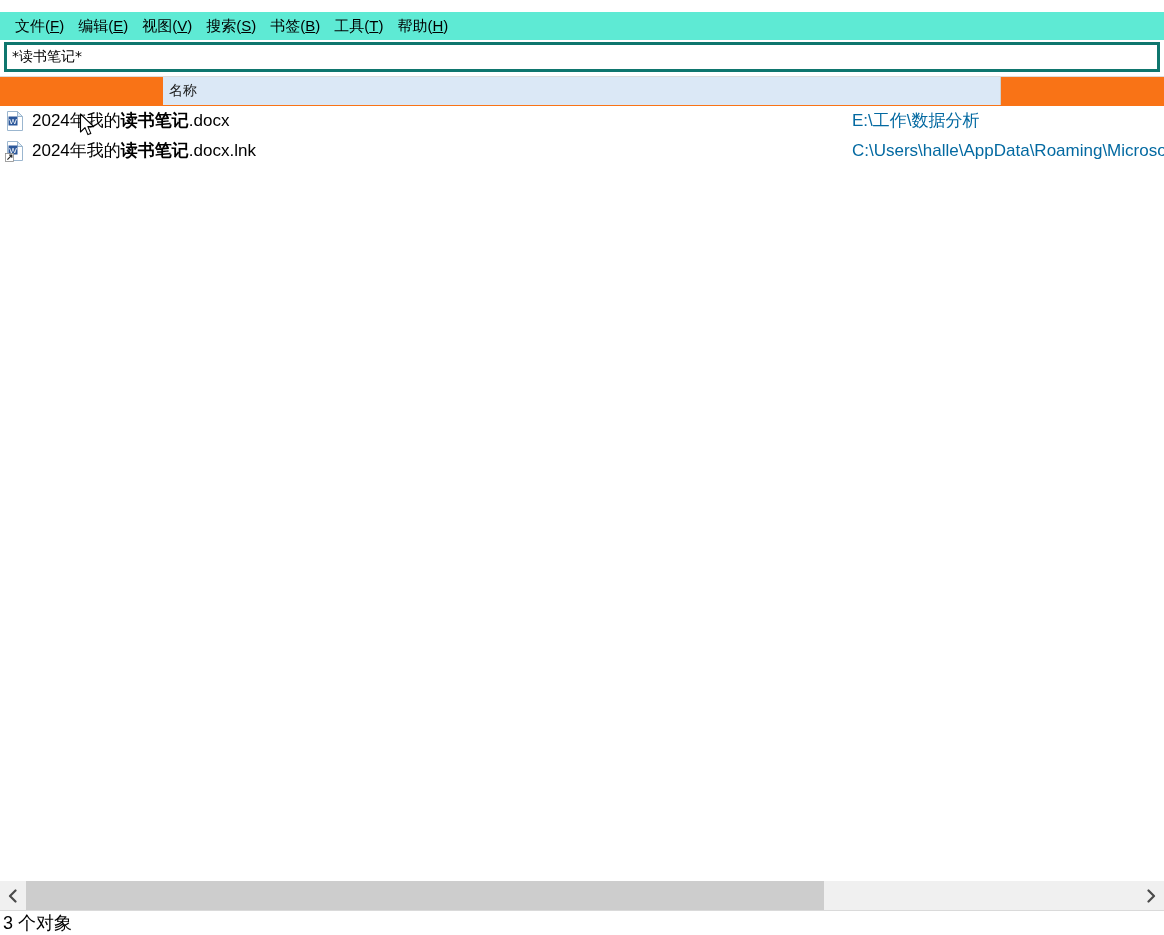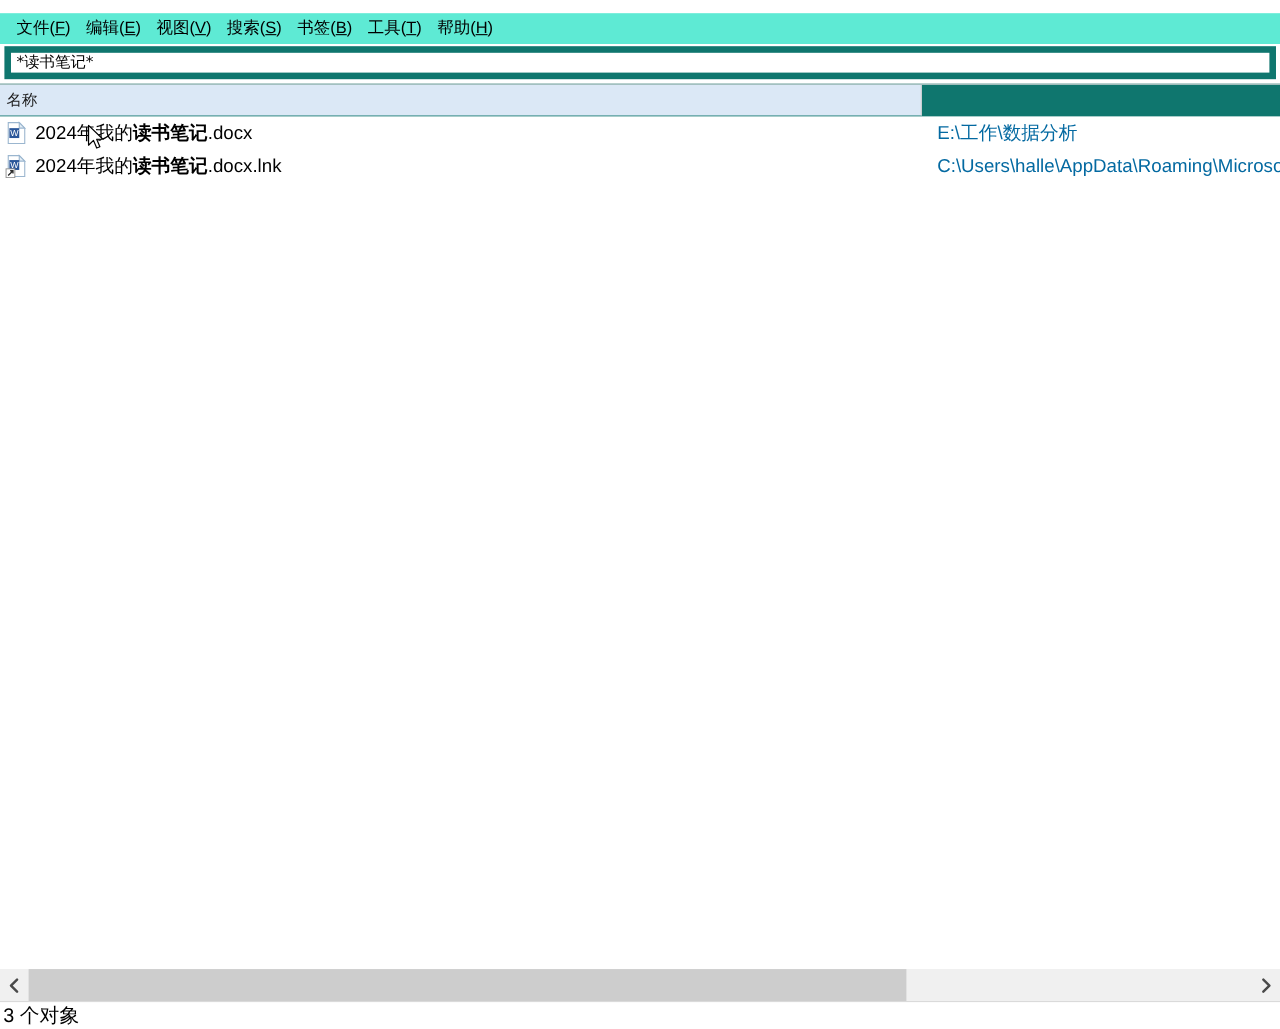--- a/index.html
+++ b/index.html
@@ -90,39 +90,39 @@
 
   
   .searchbar-wrap {
     padding: 2px 4px 4px 4px;
     background: #ffffff;
   }
   .search-input {
     box-sizing: border-box;
     width: 1156px;
     height: 30px;
-    border: 6px solid #0f766e;
+    border: 3px solid #0f766e;
     background: #ffffff;
     font-family: "DejaVu Sans", "Liberation Sans", sans-serif;
     font-size: 14px;
     line-height: 26px;
     color: #000000;
     padding: 0 5px;
     outline: none;
   }
 
   
   .col-header {
     position: relative;
     height: 29px;
     min-height: 29px;
-    background: #0f766e;
+    background: #f97316;
     border-top: 1px solid #dcdcdc;
     display: flex;
-    align-items: flex-start;
+    align-items: center;
     overflow: hidden;
     flex-direction: column;
   }
   .col-head-cell {
     position: relative;
     height: 28px;
     display: flex;
     align-items: center;
     font-size: 14px;
     color: #1a1a1a;

